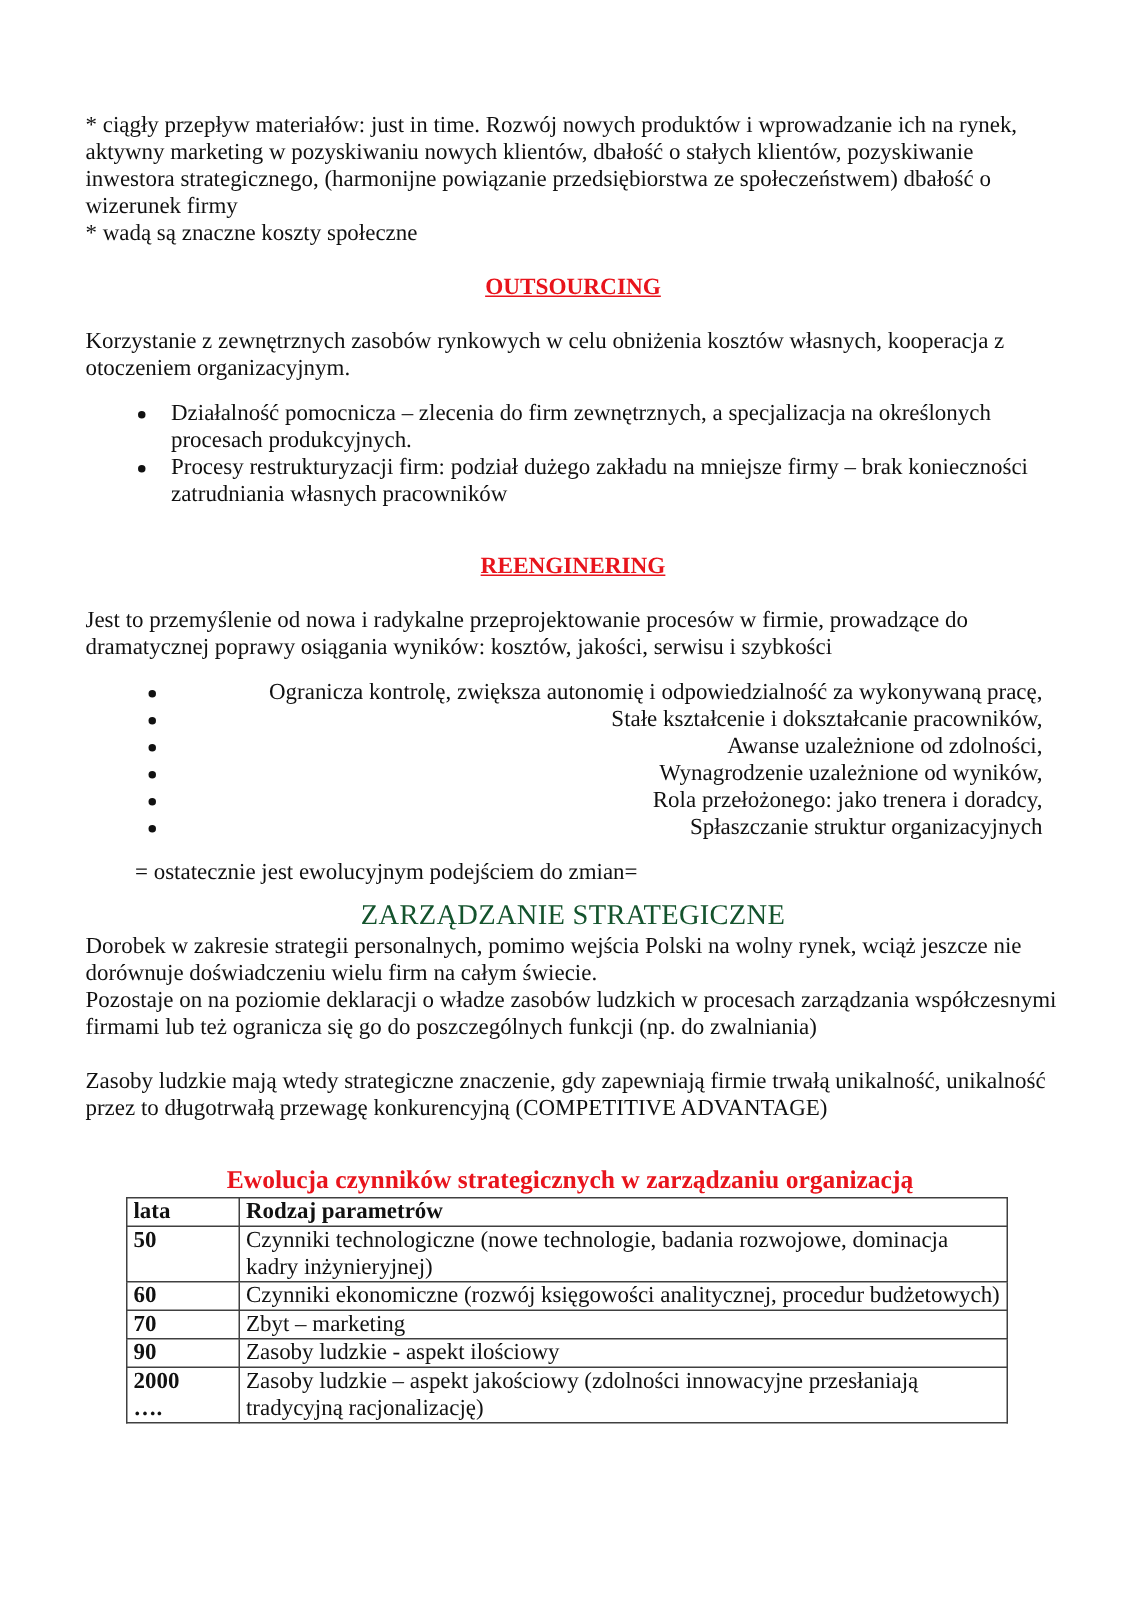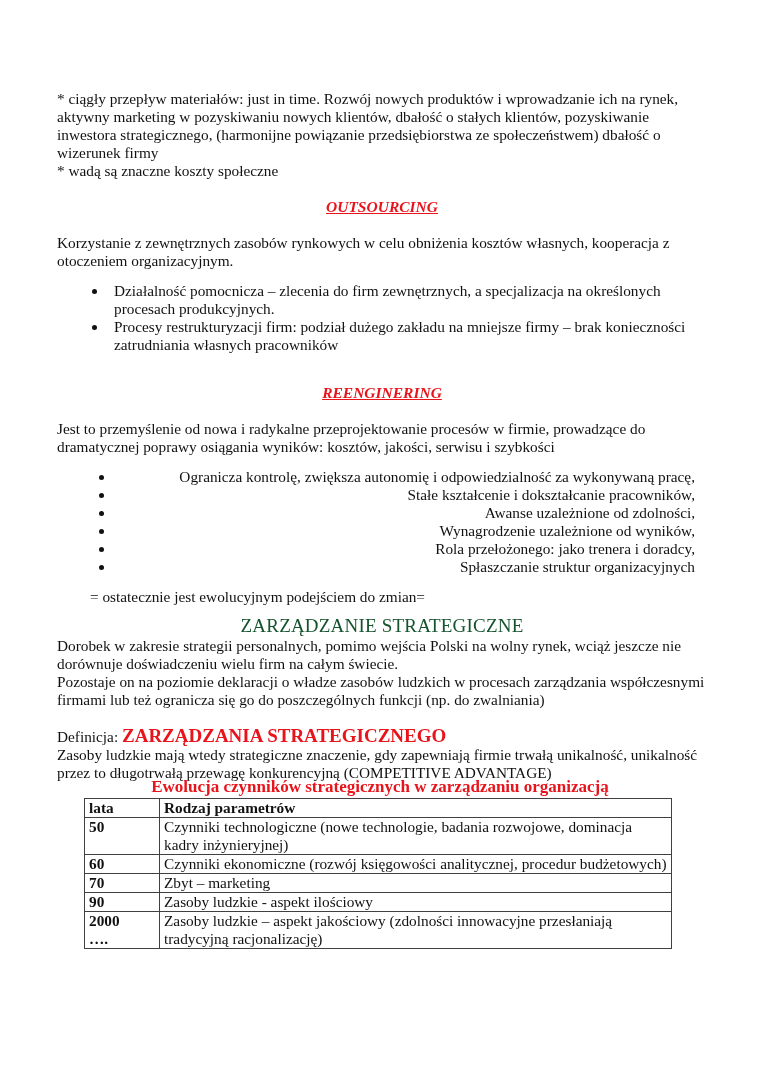--- a/index.html
+++ b/index.html
@@ -13,34 +13,33 @@
       position: relative;
       overflow: hidden;
       font-family: "Liberation Serif", "DejaVu Serif", serif;
       color: #111111;
       font-size: 15.3px;
       line-height: 18px;
     }
     .page {
       position: absolute;
       left: 57px;
-      top: 90px;
+      top: 75px;
       width: 650px;
     }
     p {
       margin: 0;
     }
     .heading-red-bold {
       text-align: center;
       color: #e8141c;
       font-weight: bold;
       text-decoration: underline;
       font-size: 15.5px;
       line-height: 18px;
-      font-style: italic;
     }
     .heading-red-light {
       text-align: center;
       color: #14532d;
       font-weight: normal;
       font-size: 19px;
       line-height: 22px;
       letter-spacing: 0.2px;
     }
     .def-strong {
@@ -174,23 +173,20 @@
     </li>
   </ul>
   <p class="eq-line">= ostatecznie jest ewolucyjnym podejściem do zmian=</p>
 
   <div class="gap-s"></div>
   <p class="heading-red-light">ZARZĄDZANIE STRATEGICZNE</p>
   <p>Dorobek w zakresie strategii personalnych, pomimo wejścia Polski na wolny rynek, wciąż jeszcze nie dorównuje doświadczeniu wielu firm na całym świecie.</p>
   <p>Pozostaje on na poziomie deklaracji o władze zasobów ludzkich w procesach zarządzania współczesnymi firmami lub też ogranicza się go do poszczególnych funkcji (np. do zwalniania)</p>
 
   <div class="gap-m"></div>
-  <p>
-    <span>Definicja: </span><span class="def-strong">ZARZĄDZANIA STRATEGICZNEGO</span>
-  </p>
   <p>Zasoby ludzkie mają wtedy strategiczne znaczenie, gdy zapewniają firmie trwałą unikalność, unikalność przez to długotrwałą przewagę konkurencyjną (COMPETITIVE  ADVANTAGE)</p>
 </div>
 
 <div class="table-title">Ewolucja czynników strategicznych w zarządzaniu organizacją</div>
 
 <table class="evo">
   <thead>
     <tr>
       <th>lata</th>
       <th class="center">Rodzaj parametrów</th>

